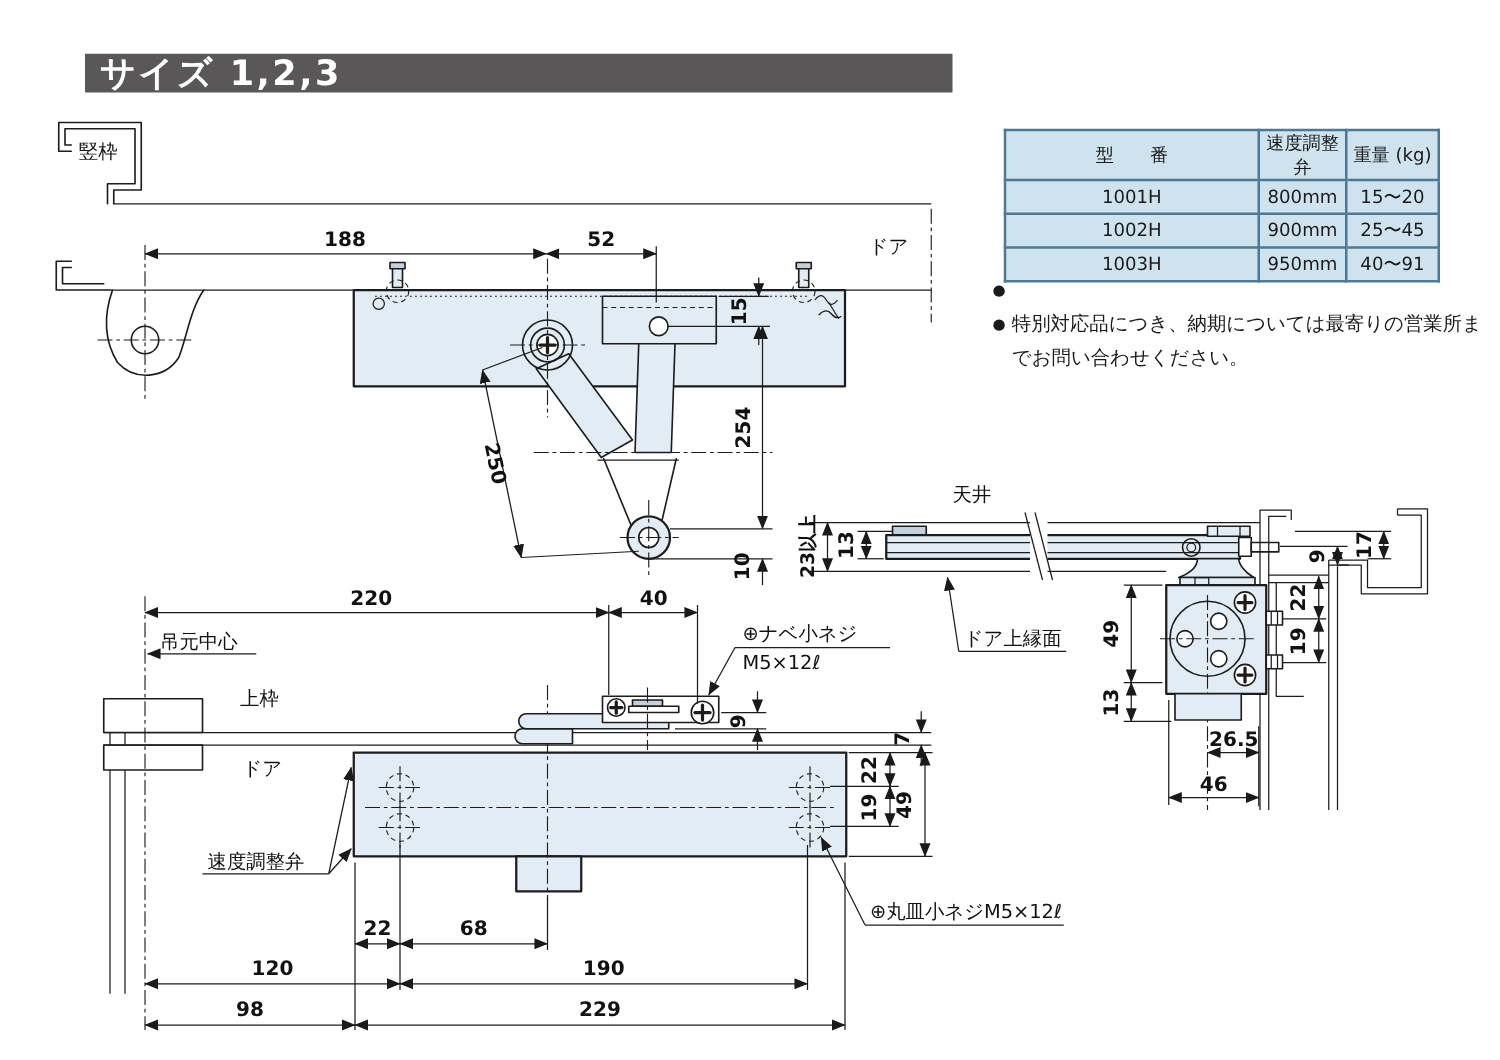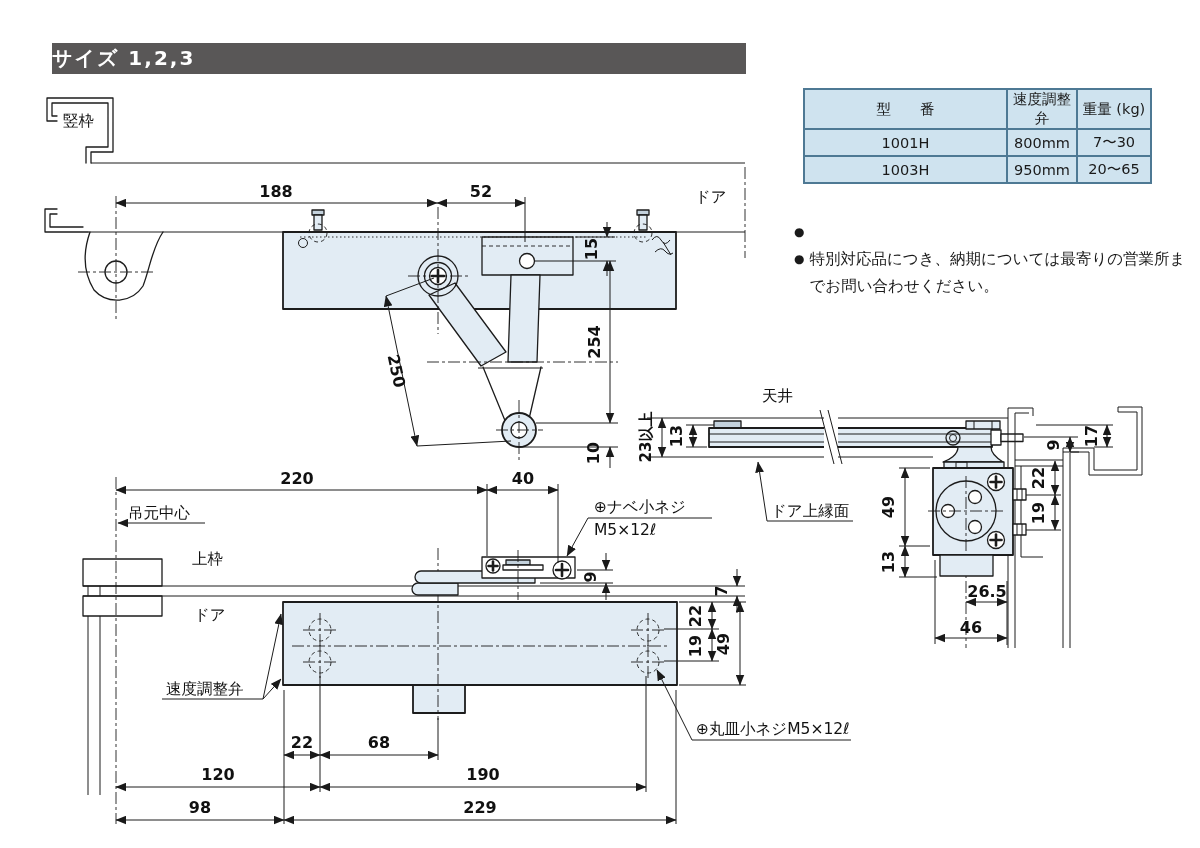--- a/index.html
+++ b/index.html
@@ -4,24 +4,24 @@
 <style>
   :root{
     --header-bg:#595757; --header-fg:#ffffff;
     --table-fill:#cfe3ef; --table-border:#4e7994;
     --draw-fill:#e2ecf4; --line:#1c1c1c;
   }
   html,body{margin:0;padding:0;}
   body{width:1200px;height:848px;position:relative;background:#fff;
        font-family:"DejaVu Sans","Liberation Sans",sans-serif;color:#1a1a1a;overflow:hidden;}
   .abs{position:absolute;}
-  #titlebar{left:52px;top:43px;width:694px;height:31px;background:var(--header-bg);
-    color:var(--header-fg);font-size:20px;font-weight:bold;line-height:31px;
-    box-sizing:border-box;letter-spacing:2px;}
-  #spec-table{left:803px;top:88px;border-collapse:collapse;table-layout:fixed;}
+  #titlebar{left:68px;top:43px;width:694px;height:31px;background:var(--header-bg);
+    color:var(--header-fg);font-size:28px;font-weight:bold;line-height:31px;
+    padding-left:12px;box-sizing:border-box;letter-spacing:2px;}
+  #spec-table{left:803px;top:103px;border-collapse:collapse;table-layout:fixed;}
   #spec-table td,#spec-table th{border:2px solid var(--table-border);background:var(--table-fill);
     text-align:center;font-size:14.5px;font-weight:400;height:25px;padding:0;}
   .c1{width:203px;} .c2{width:70px;} .c3{width:74px;}
   #notes{left:794px;top:219px;width:404px;font-size:15.5px;line-height:27px;}
   .note{display:flex;}
   .note .bu{font-size:12px;margin-right:5px;flex:0 0 auto;}
   svg{position:absolute;left:0;top:0;}
   .oL{fill:none;stroke:var(--line);stroke-width:1.8;stroke-linejoin:round;stroke-linecap:round;}
   .oM{fill:none;stroke:var(--line);stroke-width:1.3;stroke-linejoin:round;stroke-linecap:round;}
   .oT{fill:none;stroke:var(--line);stroke-width:1;stroke-linejoin:round;}
@@ -51,26 +51,31 @@
     </colgroup>
   <tbody>
       <tr>
     <th>型　　番</th>
     <th>速度調整弁</th>
     <th>重量 (kg)</th>
   </tr>
   <tr>
     <td>1001H</td>
     <td>800mm</td>
-    <td>7〜30</td>
+    <td>15〜20</td>
+  </tr>
+  <tr>
+    <td>1002H</td>
+    <td>900mm</td>
+    <td>25〜45</td>
   </tr>
   <tr>
     <td>1003H</td>
     <td>950mm</td>
-    <td>20〜65</td>
+    <td>40〜91</td>
   </tr>
 </tbody>
   </table>
 
 <div id="notes" class="abs">
   <div class="note">
     <span class="bu">●</span>
   </div>
   <div class="note">
     <span class="bu">●</span>

